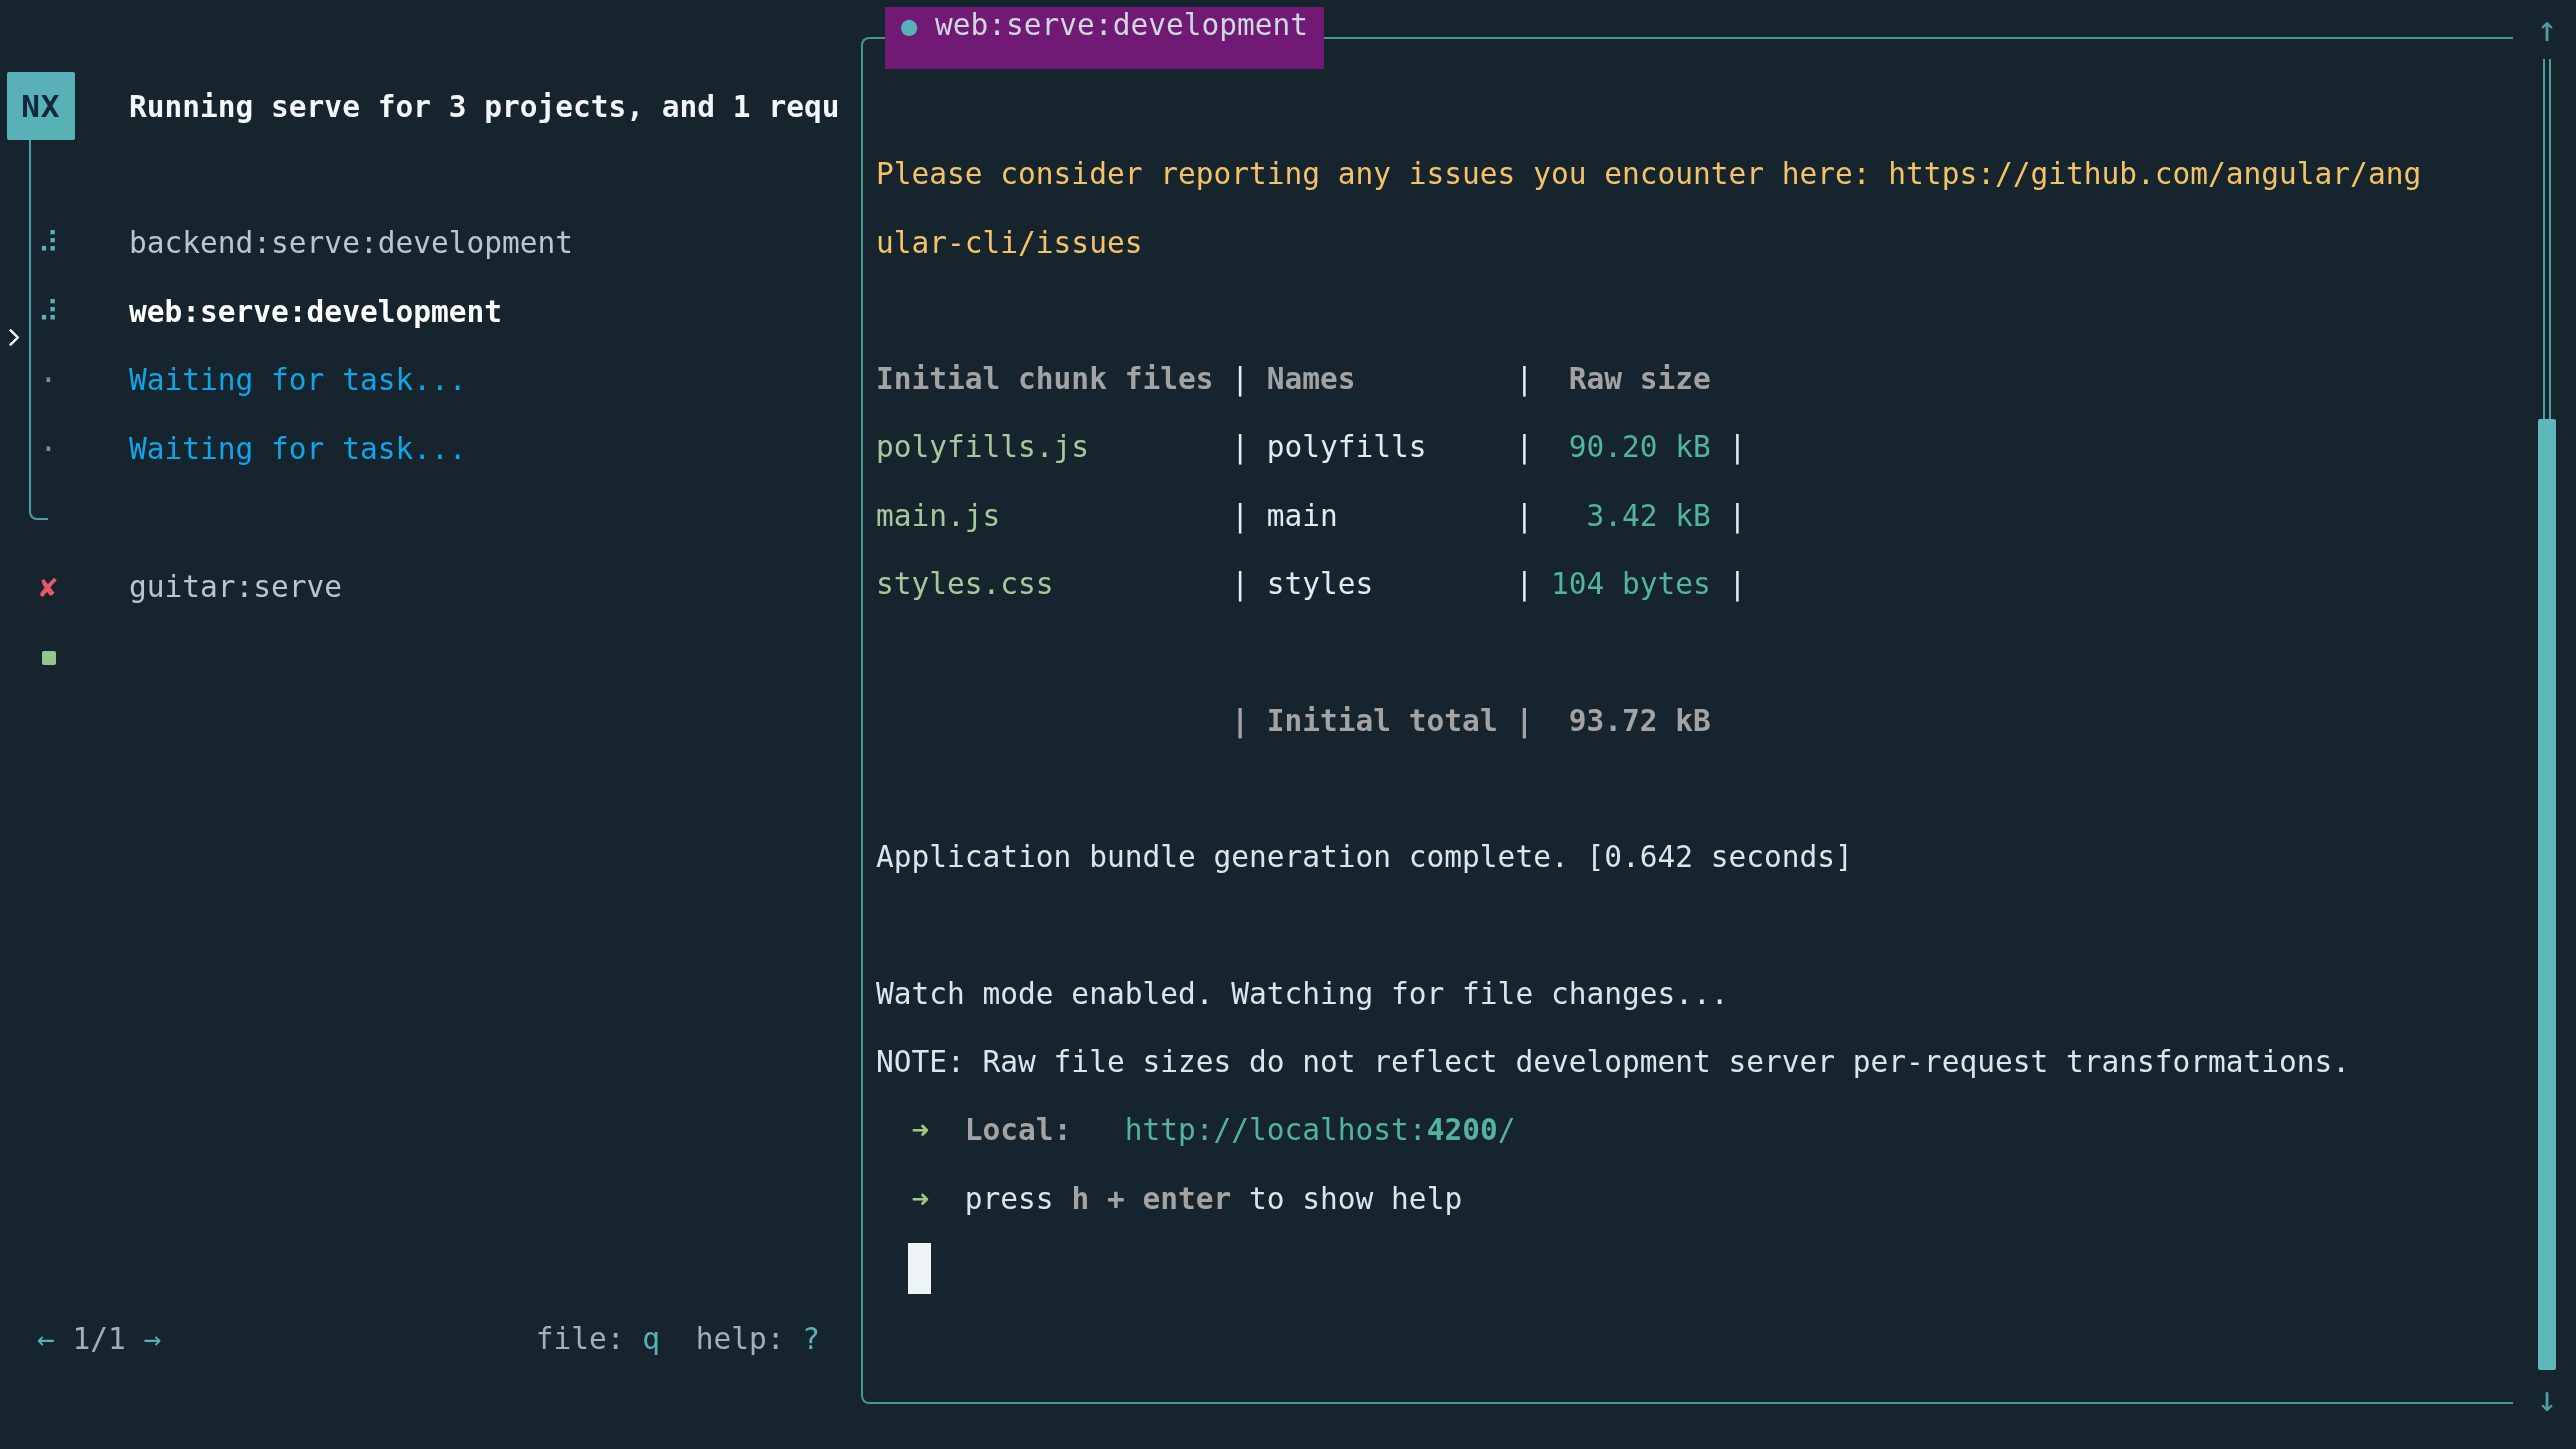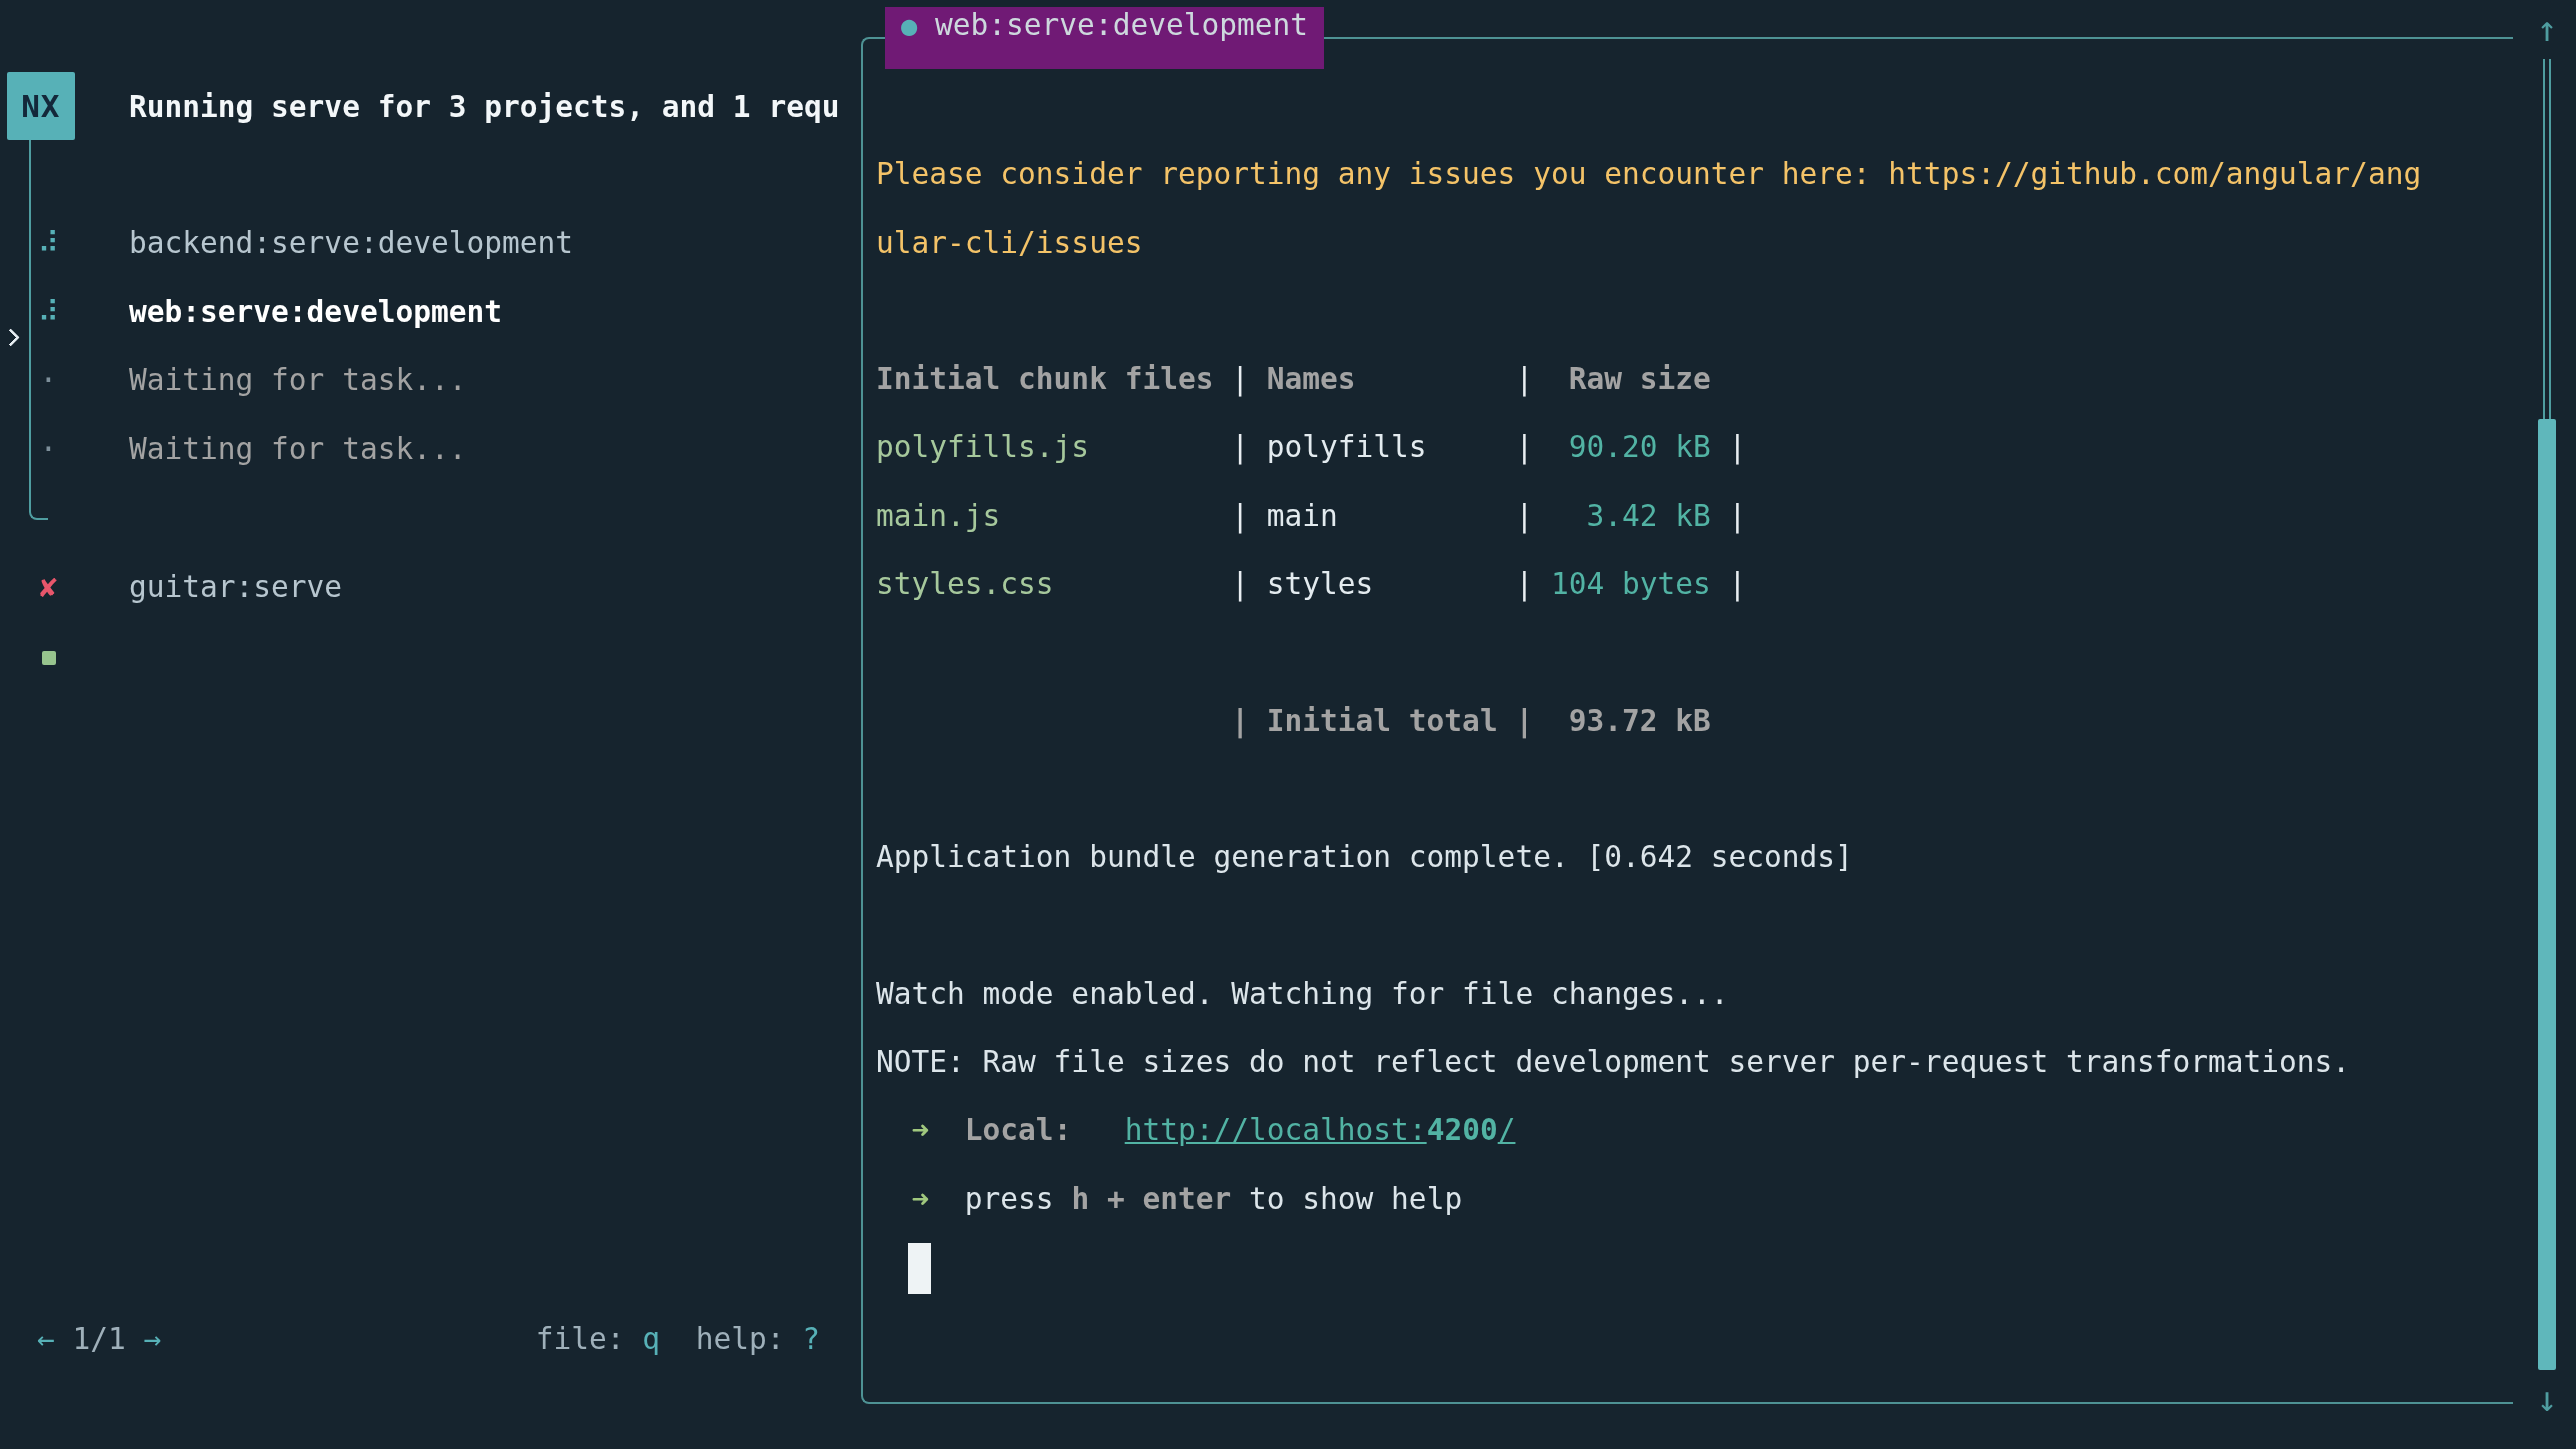--- a/index.html
+++ b/index.html
@@ -33,21 +33,21 @@
     border-bottom-left-radius:8px;
   }
   .task-row { left:0; width:861px; height:68px; line-height:68px; }
   .task-icon {
     position:absolute; left:35px; width:27px; text-align:center;
     color:#57b1b7;
   }
   .task-label { position:absolute; left:129px; color:#b7c6cf; white-space:pre; }
   .task-row.selected .task-label { color:#ffffff; font-weight:bold; }
   .task-row.waiting .task-icon { color:#7d8f9a; }
-  .task-row.waiting .task-label { color:#a3a3a3; }
+  .task-row.waiting .task-label { color:#0ea5e9; }
   .task-icon.cross { color:#e8566b; font-weight:bold; }
   .square-glyph {
     display:inline-block; width:14px; height:14px; margin-top:27px;
     background:#97c48e; border-radius:2px;
   }
   #select-caret {
     left:4px; top:331px; width:13.4px; height:13.4px;
     border-top:3.4px solid #e6edf2; border-right:3.4px solid #e6edf2;
     transform:rotate(45deg); border-radius:1.3px;
   }
@@ -69,21 +69,21 @@
   #panel-header .bullet { color:#57b1b7; font-size:27px; }
   .line { position:absolute; left:876px; height:68px; line-height:68px; white-space:pre; }
   .warn { color:#f4c368; }
   .bold-white { color:#a3a3a3; font-weight:bold; }
   .bar { color:#e9eef2; }
   .file { color:#a6c89c; }
   .cellname { color:#e3ebef; }
   .size { color:#52b3a4; }
   .msg { color:#dce5ea; }
   .arrow-green { color:#a0c87e; }
-  .link { color:#52b3a4;text-decoration:underline; }
+  .link { color:#52b3a4; }
   .link-bold { color:#52b3a4; font-weight:bold; }
   #cursor { left:908px; top:1243px; width:23px; height:51px; background:#eef3f5; }
 
   
   #scroll-up, #scroll-down {
     left:2531px; width:32px; height:48px; line-height:48px;
     text-align:center; color:#4f9da0; font-size:35px;
   }
   #scroll-up { top:5.4px; }
   #scroll-down { top:1375px; }

